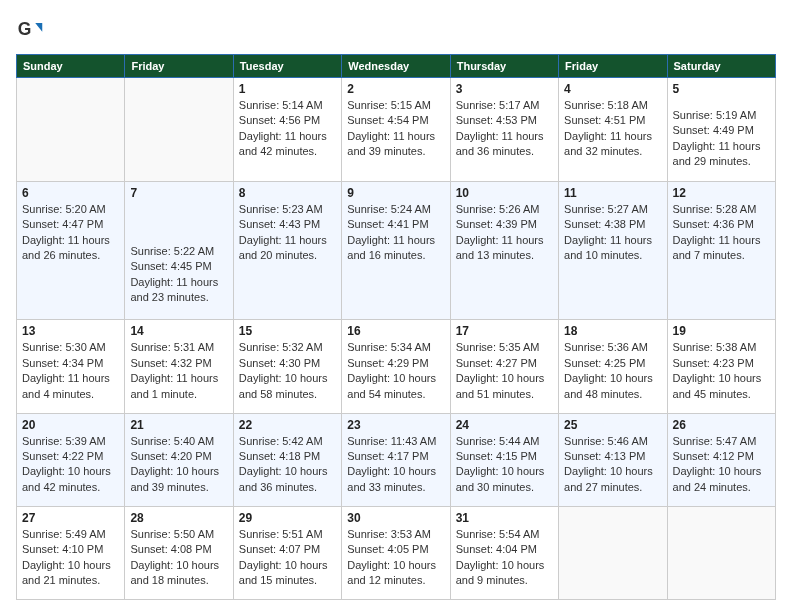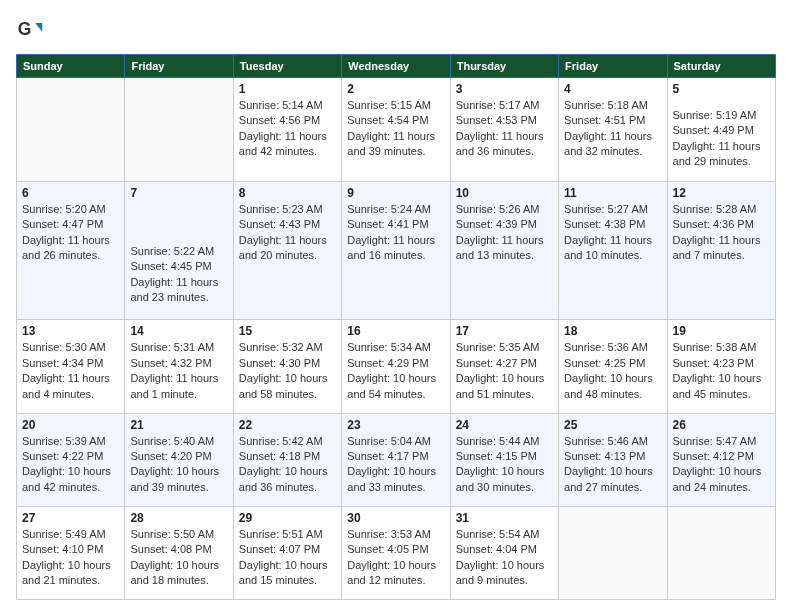--- a/index.html
+++ b/index.html
@@ -265,21 +265,21 @@
 Daylight: 10 hours and 39 minutes.</div>
           </td>
           <td>
             <span class="day-num">22</span>
             <div class="day-info" style="white-space: pre-line;">Sunrise: 5:42 AM
 Sunset: 4:18 PM
 Daylight: 10 hours and 36 minutes.</div>
           </td>
           <td>
             <span class="day-num">23</span>
-            <div class="day-info" style="white-space: pre-line;">Sunrise: 5:04 AM
+            <div class="day-info" style="white-space: pre-line;">Sunrise: 11:43 AM
 Sunset: 4:17 PM
 Daylight: 10 hours and 33 minutes.</div>
           </td>
           <td>
             <span class="day-num">24</span>
             <div class="day-info" style="white-space: pre-line;">Sunrise: 5:44 AM
 Sunset: 4:15 PM
 Daylight: 10 hours and 30 minutes.</div>
           </td>
           <td>

